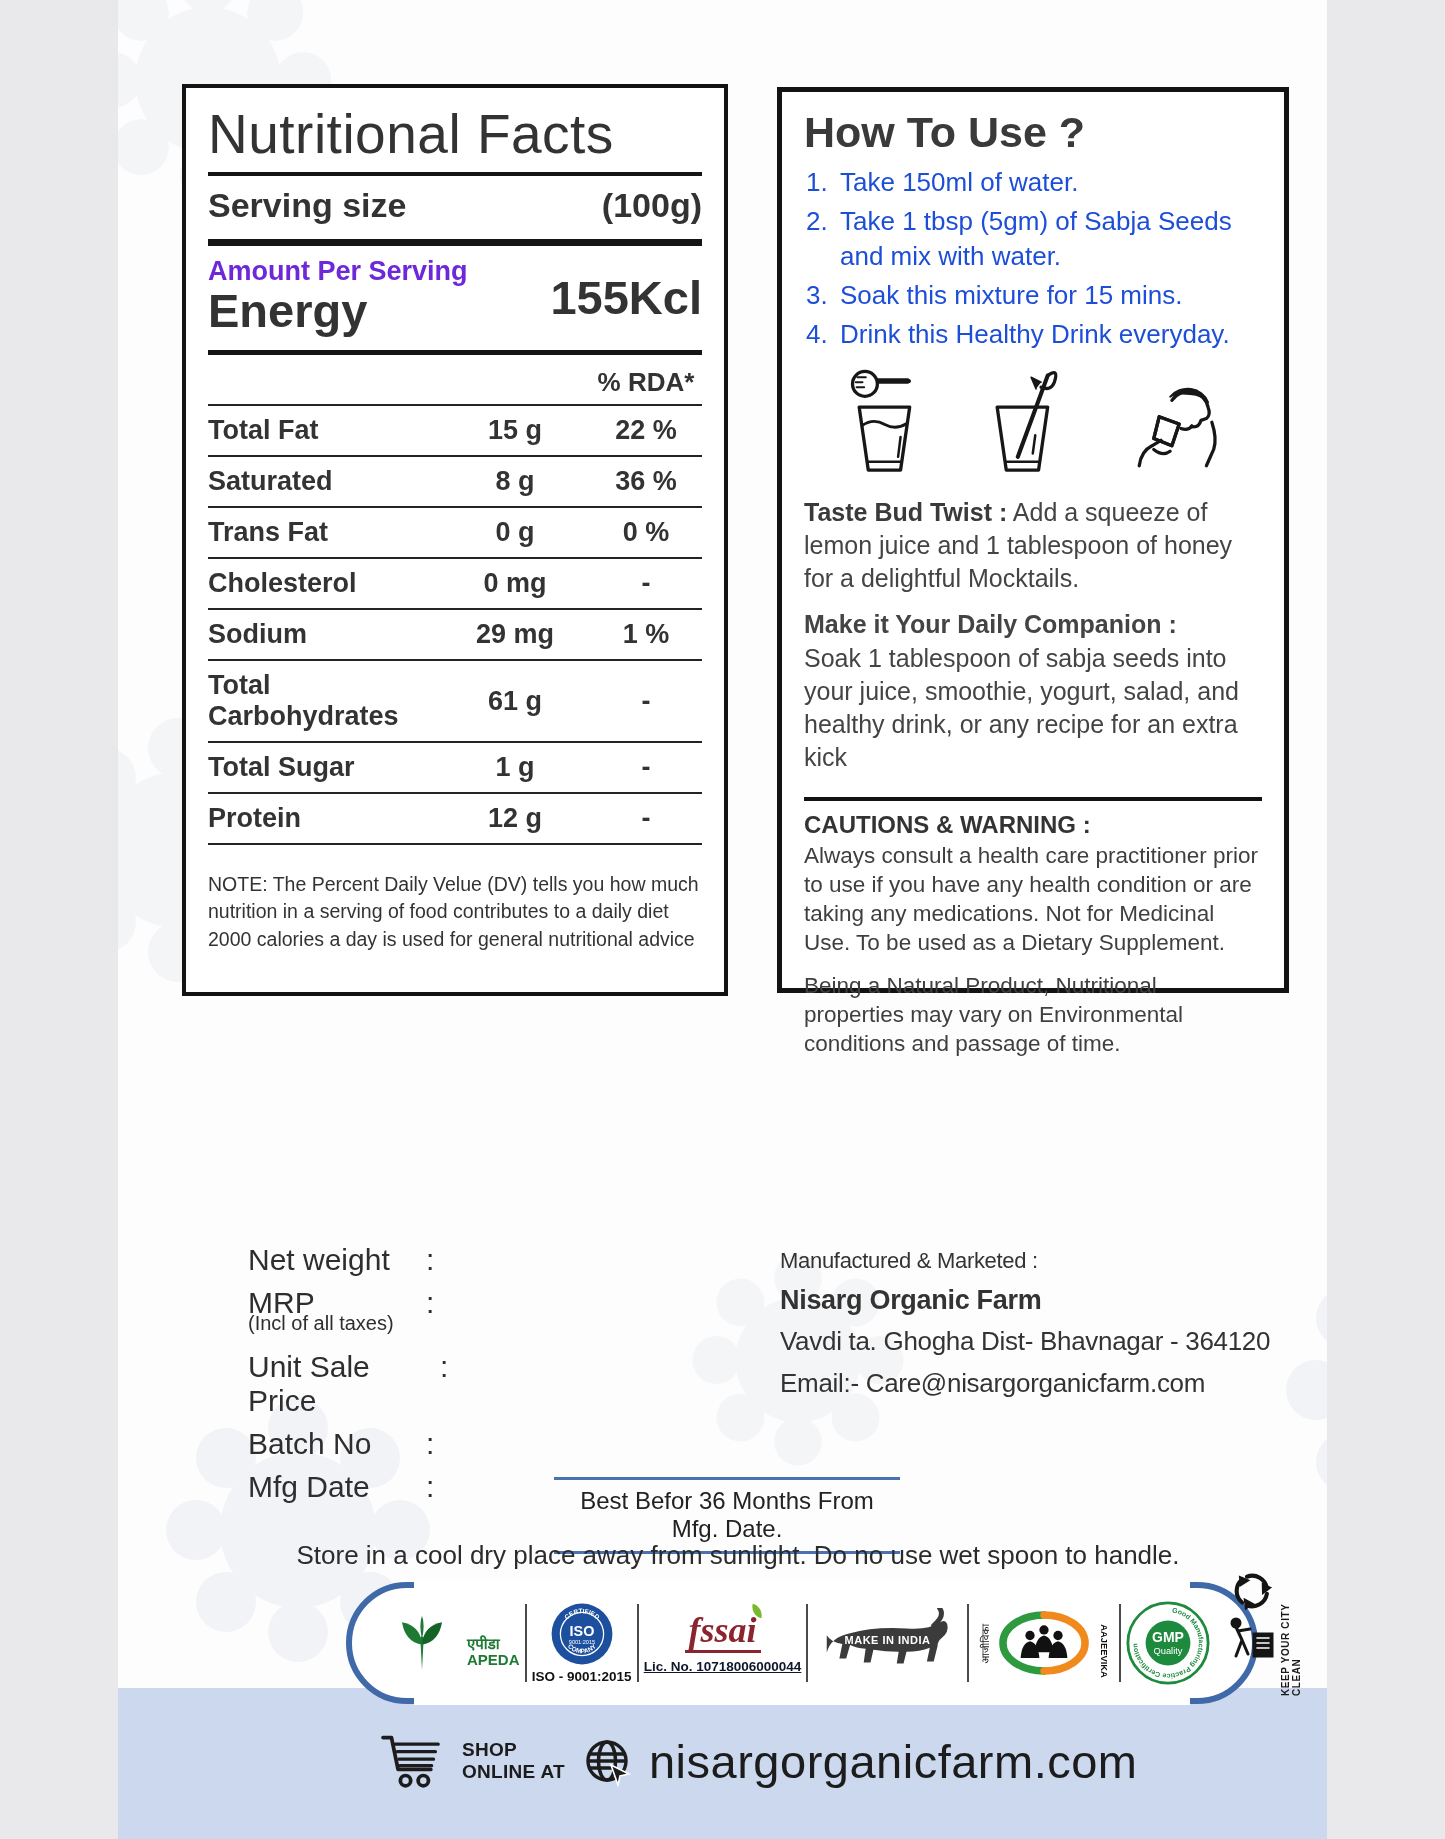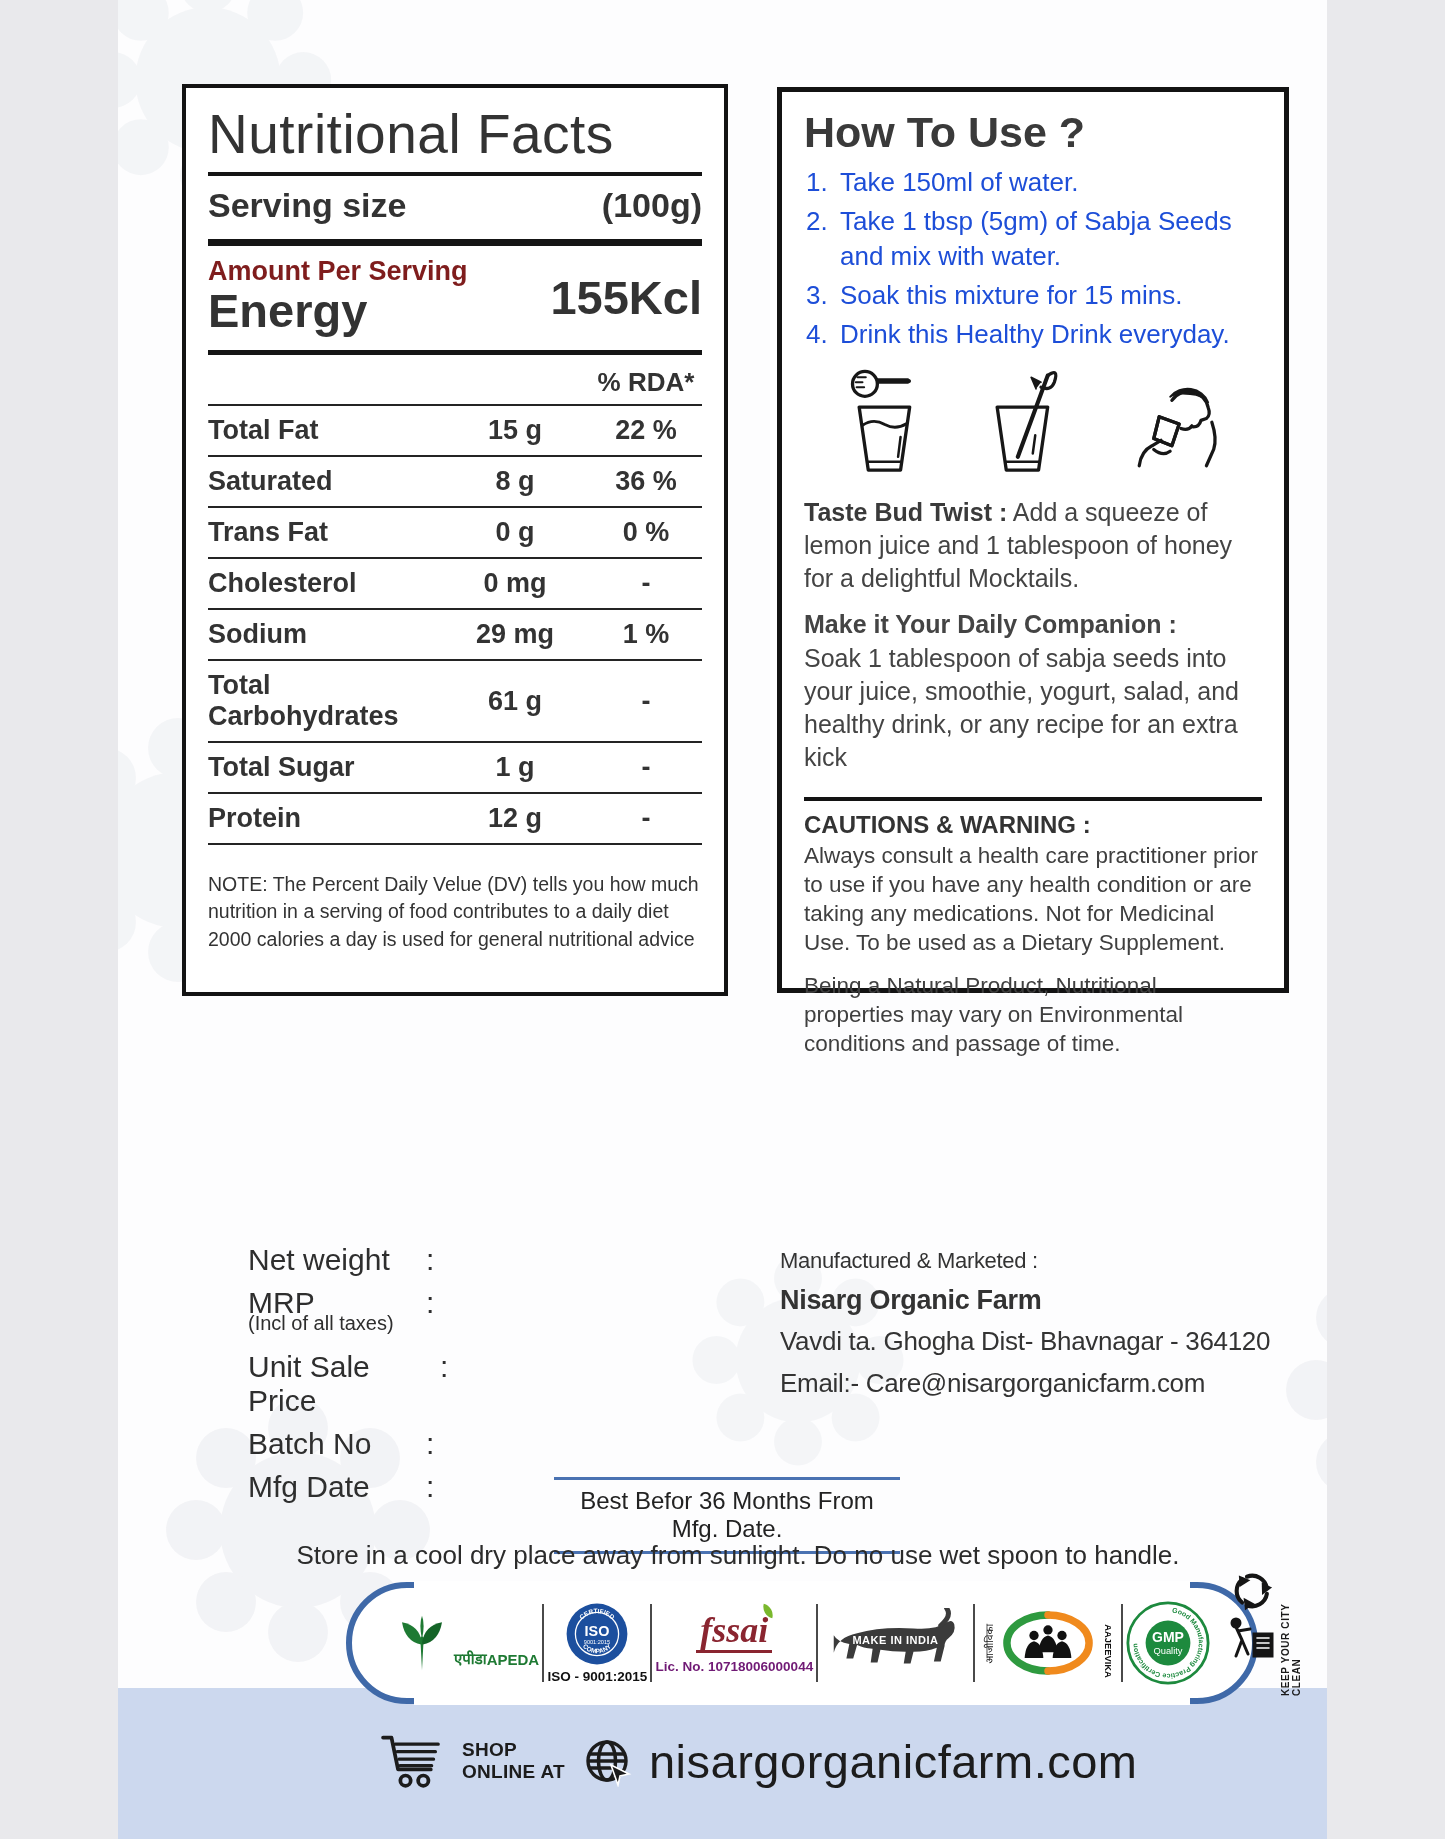--- a/index.html
+++ b/index.html
@@ -22,21 +22,21 @@
   .nutri-box {
     position:absolute; left:64px; top:84px; width:546px; height:912px;
     background:#fff; border:4px solid #131313; padding:14px 22px 10px 22px; z-index:2;
   }
   .n-title { font-size:55px; font-weight:400; color:#333; letter-spacing:.5px; white-space:nowrap; }
   .rule-4 { border:none; border-top:4px solid #151515; margin:6px 0 0 0; }
   .rule-7 { border:none; border-top:7px solid #151515; margin:8px 0 0 0; }
   .rule-5 { border:none; border-top:5px solid #151515; margin:6px 0 0 0; }
   .serving-row { display:flex; justify-content:space-between; align-items:baseline; padding:10px 0 6px 0; font-size:34px; font-weight:700; color:#333; }
   .energy-wrap { display:flex; justify-content:space-between; align-items:center; padding:10px 0 6px 0; }
-  .amount-label { font-size:27px; font-weight:700; color:#7f1d1d; }
+  .amount-label { font-size:27px; font-weight:700; color:#6d28d9; }
   .energy-label { font-size:47px; font-weight:700; color:#333; margin-top:-4px; }
   .energy-value { font-size:47px; font-weight:700; color:#333; }
   .rda-head-row { display:flex; justify-content:flex-end; padding:12px 0 6px 0; }
   .rda-head { width:112px; text-align:center; font-size:26px; font-weight:700; color:#333; }
   .nrow { display:flex; align-items:center; padding:9px 0; border-top:2.5px solid #242424; font-size:27px; font-weight:700; color:#333; }
   .nrow:first-of-type { border-top:2.5px solid #242424; }
   .nlabel { flex:1; }
   .namount { width:150px; text-align:center; }
   .nrda { width:112px; text-align:center; }
   .n-bottom-rule { border:none; border-top:2.5px solid #242424; }
@@ -86,25 +86,25 @@
     position:absolute; left:228px; top:1582px; width:912px; height:122px;
     background:#fff; border:6px solid #3f69a8; border-radius:70px;
     display:flex; align-items:center; justify-content:space-between;
     padding:0 42px; z-index:3;
   }
   .pill .cover-top, .pill .cover-bottom { position:absolute; left:62px; right:62px; height:7px; background:#fff; }
   .pill .cover-top { top:-7px; } .pill .cover-bottom { bottom:-7px; }
   .sep { width:2px; height:78px; background:#4a4a4a; flex:0 0 auto; }
   .logo { display:flex; flex-direction:column; align-items:center; justify-content:center; }
   .apeda-block { flex-direction:row; align-items:flex-end; gap:4px; }
-  .apeda-txt { display:flex; flex-direction:row; line-height:1.05; color:#1e7a33; font-size:15px; font-weight:700; padding-bottom:6px; }
+  .apeda-txt { display:flex; flex-direction:column; line-height:1.05; color:#1e7a33; font-size:15px; font-weight:700; padding-bottom:6px;margin-left:13px; }
   .iso-label { font-size:13.5px; font-weight:700; color:#111; margin-top:3px; }
   .fssai-word { font-family:"Liberation Serif", serif; font-style:italic; font-weight:700; font-size:36px; color:#8a2530; line-height:1; border-bottom:3px solid #8a2530; padding:0 4px 2px 4px; position:relative; }
   .fssai-leaf { position:absolute; right:-2px; top:-7px; width:12px; height:12px; background:#7ab82d; border-radius:0 100% 0 100%; transform:rotate(15deg); }
-  .fssai-lic { font-size:13.5px; font-weight:700; color:#701a75; margin-top:6px; }
+  .fssai-lic { font-size:13.5px; font-weight:700; color:#0f172a; margin-top:6px;text-decoration:underline; }
   .lion-wrap { position:relative; }
   .lion-text { position:absolute; left:50%; top:26px; transform:translateX(-50%); color:#fff; font-size:11px; font-weight:700; letter-spacing:.5px; white-space:nowrap; }
 
   
   .city-clean { position:absolute; left:1108px; top:1568px; width:96px; height:128px; z-index:3; display:flex; }
   .cc-icons { display:flex; flex-direction:column; align-items:center; gap:2px; }
   .cc-text { writing-mode:vertical-rl; transform:rotate(180deg); font-size:10px; font-weight:700; color:#1a1a1a; letter-spacing:.6px; margin-left:2px; }
 
   
   .footer-row { position:absolute; left:262px; top:1732px; display:flex; align-items:center; gap:16px; z-index:3; }

